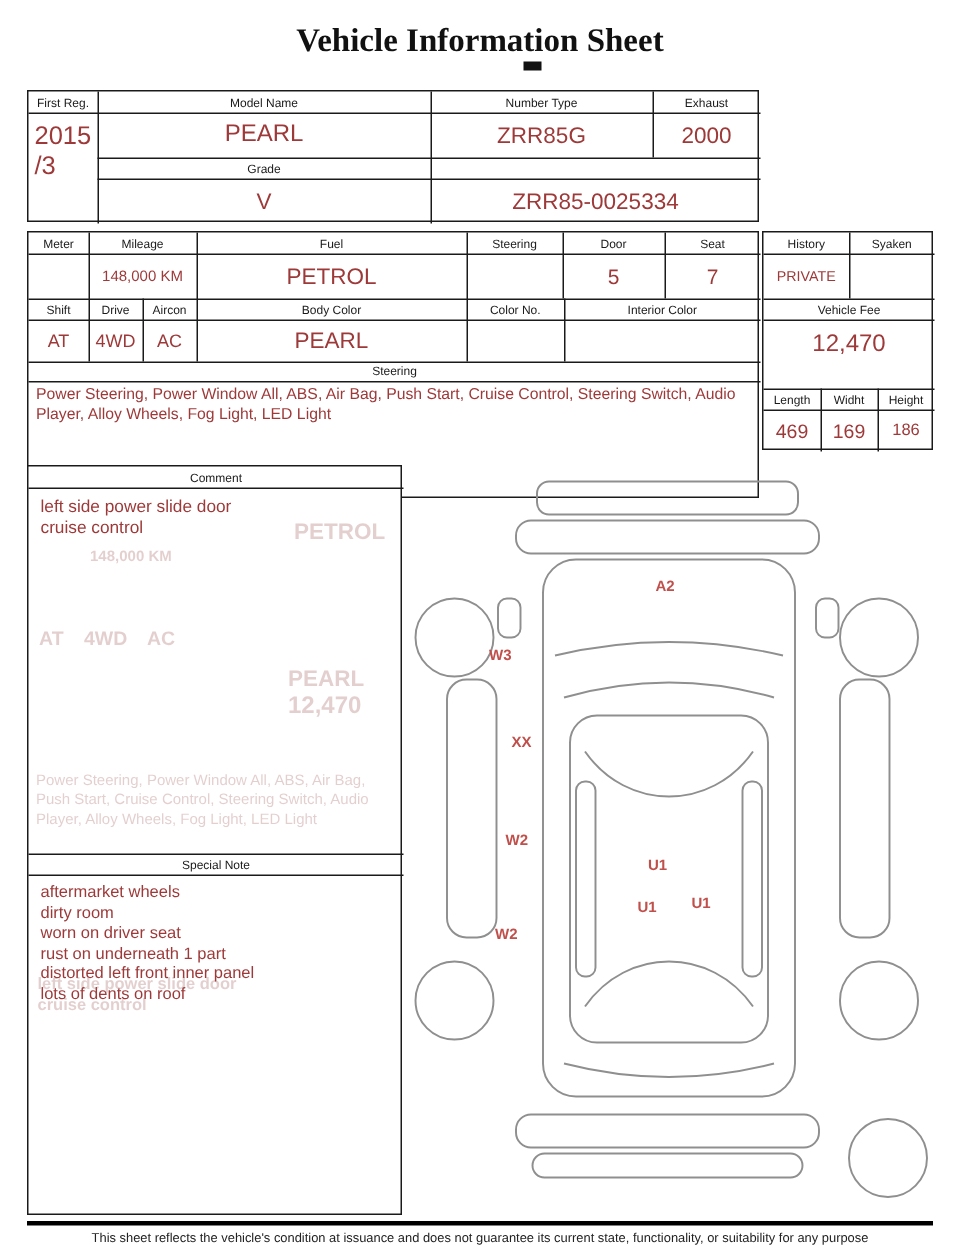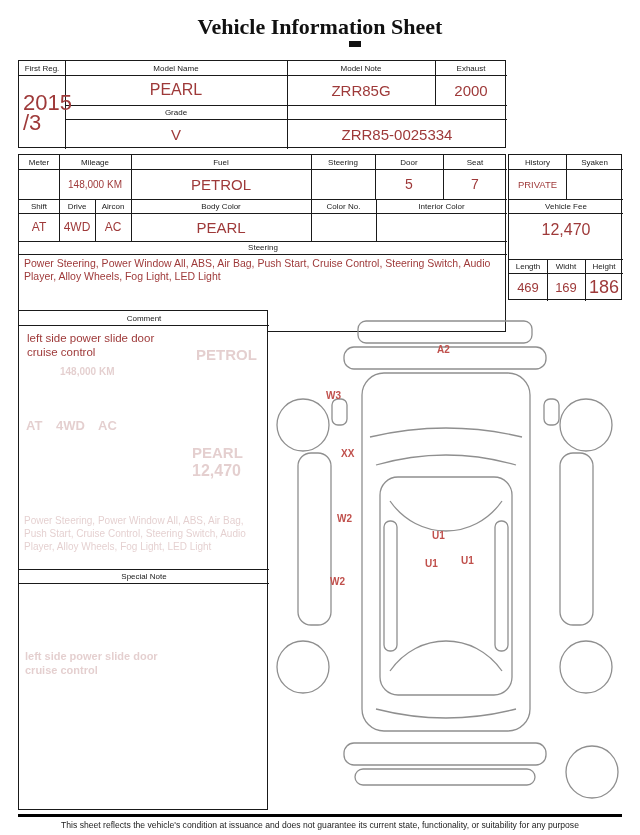--- a/index.html
+++ b/index.html
@@ -13,21 +13,21 @@
         text-align:center;box-sizing:border-box;}
   .hd{font-size:8px;color:#1a1a1a;}
   .val{color:#9e3939;}
   .vline{position:absolute;width:1px;background:#1a1a1a;}
   .hline{position:absolute;height:1px;background:#1a1a1a;}
   .left-top{align-items:flex-start;justify-content:flex-start;text-align:left;}
   .note-line{color:#9e3939;font-size:11px;line-height:13.5px;white-space:nowrap;}
   .comment-line{color:#9e3939;font-size:11.5px;line-height:14px;white-space:nowrap;}
   .ghost{position:absolute;color:rgba(165,95,95,0.30);white-space:nowrap;font-weight:700;}
   .ghost-wrap{white-space:normal;font-weight:400;}
-  .dmg{position:absolute;color:#c0504c;font-size:10px;font-weight:700;}
+  .dmg{position:absolute;color:#c0504c;font-size:10px;font-weight:700;margin-top:42px;}
   .diagram{position:absolute;left:272px;top:315px;width:350px;height:485px;}
   .footline{position:absolute;left:18px;top:814px;width:604px;height:3px;background:#000;}
   .footer{position:absolute;top:820px;left:0;width:100%;text-align:center;
           font-size:8.6px;color:#222;}
 </style>
 </head>
 <body>
 
 <div class="sheet">
 
@@ -36,29 +36,29 @@
 
   <div class="box" style="left:18px;top:60px;width:488px;height:88px">
     <div class="vline" style="left:46px;top:0;height:88px"></div>
     <div class="vline" style="left:268px;top:0;height:88px"></div>
     <div class="vline" style="left:416px;top:0;height:44px"></div>
     <div class="hline" style="left:0;top:14px;width:488px"></div>
     <div class="hline" style="left:46px;top:44px;width:442px"></div>
     <div class="hline" style="left:46px;top:58px;width:442px"></div>
 
     <div class="cell hd" style="left:0;top:0;width:46px;height:14px">First Reg.</div>
-    <div class="cell val left-top" style="left:0;top:26px;width:46px;height:74px;padding:6px 0 0 4px;font-size:22px;line-height:20px">
+    <div class="cell val left-top" style="left:0;top:14px;width:46px;height:74px;padding:6px 0 0 4px;font-size:17px;line-height:20px">
       <div><span>2015</span><br>
       <span>/3</span></div>
     </div>
 
     <div class="cell hd" style="left:46px;top:0;width:222px;height:14px">Model Name</div>
     <div class="cell val" style="left:46px;top:14px;width:222px;height:30px;font-size:16px">PEARL</div>
 
-    <div class="cell hd" style="left:268px;top:0;width:148px;height:14px">Model Note</div>
+    <div class="cell hd" style="left:268px;top:0;width:148px;height:14px">Number Type</div>
     <div class="cell val" style="left:268px;top:14px;width:148px;height:30px;font-size:15px">ZRR85G</div>
 
     <div class="cell hd" style="left:416px;top:0;width:72px;height:14px">Exhaust</div>
     <div class="cell val" style="left:416px;top:14px;width:72px;height:30px;font-size:15px">2000</div>
 
     <div class="cell hd" style="left:46px;top:44px;width:222px;height:14px">Grade</div>
     <div class="cell val" style="left:46px;top:58px;width:222px;height:30px;font-size:15px">V</div>
 
     <div class="cell val" style="left:268px;top:58px;width:220px;height:30px;font-size:15px">ZRR85-0025334</div>
   </div>
@@ -124,34 +124,42 @@
     <div class="cell" style="left:57px;top:14px;width:57px;height:30px"></div>
 
     <div class="cell hd" style="left:0;top:44px;width:114px;height:14px">Vehicle Fee</div>
     <div class="cell val" style="left:0;top:58px;width:114px;height:46px;font-size:16px;align-items:flex-start;padding-top:8px">12,470</div>
 
     <div class="cell hd" style="left:0;top:104px;width:38px;height:14px">Length</div>
     <div class="cell hd" style="left:38px;top:104px;width:38px;height:14px">Widht</div>
     <div class="cell hd" style="left:76px;top:104px;width:38px;height:14px">Height</div>
     <div class="cell val" style="left:0;top:118px;width:38px;height:28px;font-size:13px">469</div>
     <div class="cell val" style="left:38px;top:118px;width:38px;height:28px;font-size:13px">169</div>
-    <div class="cell val" style="left:76px;top:118px;width:38px;height:28px;font-size:18px">186</div>
+    <div class="cell val" style="left:76px;top:118px;width:38px;height:28px;font-size:11px">186</div>
   </div>
 
   <div class="box" style="left:18px;top:310px;width:250px;height:500px">
     <div class="cell hd" style="left:0;top:0;width:250px;height:14px">Comment</div>
     <div class="hline" style="left:0;top:14px;width:250px"></div>
     <div style="position:absolute;left:8px;top:20px">
       <div class="comment-line">left side power slide door</div>
       <div class="comment-line">cruise control</div>
     </div>
 
     <div class="hline" style="left:0;top:258px;width:250px"></div>
     <div class="cell hd" style="left:0;top:258px;width:250px;height:14px">Special Note</div>
     <div class="hline" style="left:0;top:272px;width:250px"></div>
+    <div style="position:absolute;left:8px;top:278px">
+      <div class="note-line">aftermarket wheels</div>
+      <div class="note-line">dirty room</div>
+      <div class="note-line">worn on driver seat</div>
+      <div class="note-line">rust on underneath 1 part</div>
+      <div class="note-line">distorted left front inner panel</div>
+      <div class="note-line">lots of dents on roof</div>
+    </div>
   </div>
 
   <div class="ghost" style="left:196px;top:346px;font-size:15px">PETROL</div>
   <div class="ghost" style="left:60px;top:366px;font-size:10px">148,000 KM</div>
   <div class="ghost" style="left:26px;top:418px;font-size:13px">AT</div>
   <div class="ghost" style="left:56px;top:418px;font-size:13px">4WD</div>
   <div class="ghost" style="left:98px;top:418px;font-size:13px">AC</div>
   <div class="ghost" style="left:192px;top:444px;font-size:15px">PEARL</div>
   <div class="ghost" style="left:192px;top:462px;font-size:16px">12,470</div>
   <div class="ghost ghost-wrap" style="left:24px;top:514px;width:240px;font-size:10px;line-height:13px">Power Steering, Power Window  All, ABS, Air Bag, Push Start, Cruise Control, Steering Switch, Audio Player, Alloy Wheels, Fog Light, LED Light</div>

